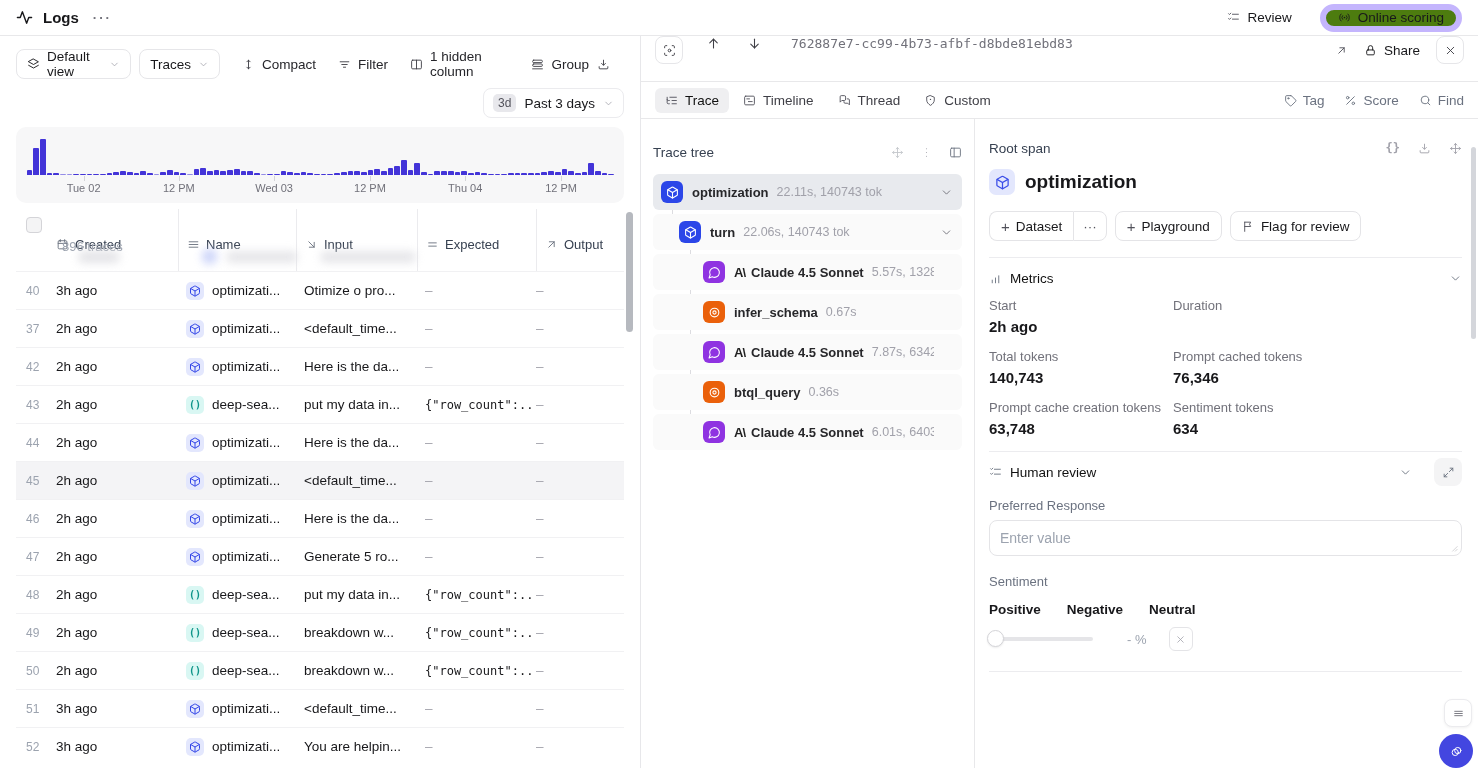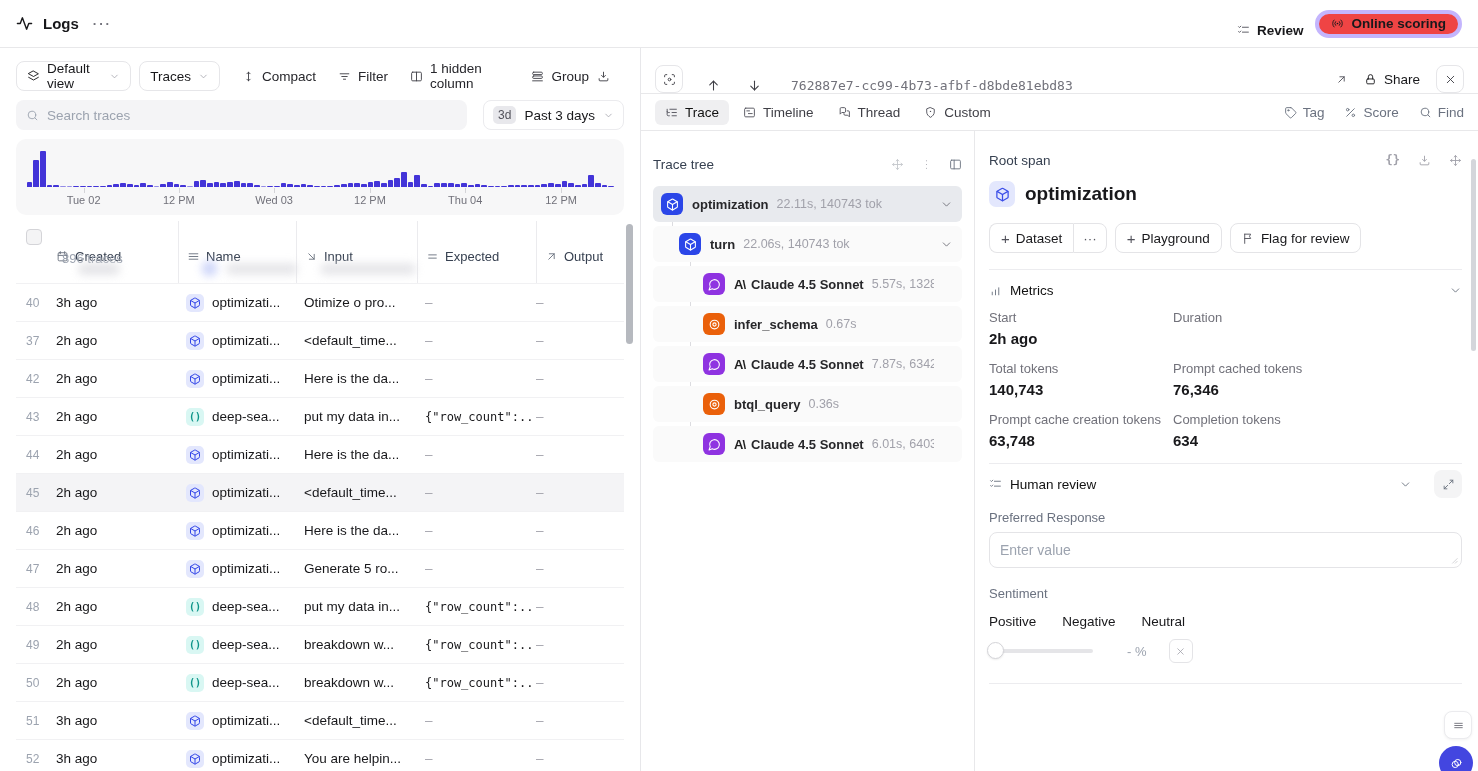--- a/index.html
+++ b/index.html
@@ -4,28 +4,28 @@
 <style>
   * { margin:0; padding:0; box-sizing:border-box; }
   html,body { width:1478px; height:771px; overflow:hidden; }
   body { font-family:"Liberation Sans", sans-serif; font-size:13px; color:#18181b; background:#fff; position:relative; }
   .mono { font-family:"DejaVu Sans Mono", monospace; }
   svg.i { width:15px; height:15px; stroke:currentColor; fill:none; stroke-width:1.7; stroke-linecap:round; stroke-linejoin:round; flex:none; }
   svg.i.sm { width:13px; height:13px; }
   svg.i.xs { width:11px; height:11px; }
 
   
-  .topbar { height:48px; border-bottom:1px solid #e8e8ea; display:flex; align-items:center; padding:0 16px; }
+  .topbar { height:36px; border-bottom:1px solid #e8e8ea; display:flex; align-items:center; padding:0 16px; }
   .logo { color:#18181b; margin-right:10px; display:flex; }
   .app-title { font-size:15px; font-weight:700; }
   .topbar-menu { color:#71717a; margin-left:14px; letter-spacing:2px; font-weight:700; cursor:pointer; }
-  .topbar-right { margin-left:auto; display:flex; align-items:flex-end; gap:12px;font-weight:bold; }
+  .topbar-right { margin-left:auto; display:flex; align-items:center; gap:28px; }
   .review-btn { display:flex; align-items:center; gap:7px; font-size:13.5px; color:#18181b; cursor:pointer; }
   .review-btn svg { color:#52525b; }
-  .pill-btn { display:flex; align-items:center; gap:7px; border:4px solid #c4b5fd; border-radius:16px; height:28px; padding:0 12px; font-size:13.5px; cursor:pointer; background:#ef4444; }
+  .pill-btn { display:flex; align-items:center; gap:7px; border:6px solid #c4b5fd; border-radius:16px; height:28px; padding:0 12px; font-size:13.5px; cursor:pointer; background:#4d7c0f; }
 
   .main { display:flex; height:732px; }
 
   
   .left { width:641px; border-right:1px solid #e7e7ea; position:relative; padding:0 16px; flex:none; }
   .toolbar { margin-top:13px; display:flex; align-items:center; gap:8px; }
   .tb-pill { height:30px; border:1px solid #e6e6e9; border-radius:8px; display:flex; align-items:center; gap:7px; padding:0 10px; font-size:13.5px; background:#fff; cursor:pointer; }
   .tb-pill .chev { color:#a1a1aa; }
   .tb-ghost { display:flex; align-items:center; gap:7px; font-size:13.5px; margin-left:14px; cursor:pointer; color:#26262b; }
   .tb-ghost svg { color:#3f3f46; }
@@ -67,21 +67,21 @@
   .nm,.c-input { white-space:nowrap; overflow:hidden; }
   .c-input { padding-left:8px; }
   .c-output { padding-left:8px; white-space:nowrap; overflow:hidden; }
   .c-output.mono { font-size:12px; }
   .dash { color:#a1a1aa; }
 
   .lscroll { position:absolute; right:7px; top:176px; width:7px; height:120px; background:#b6b9bf; border-radius:4px; }
 
   
   .right { flex:1; display:flex; flex-direction:column; position:relative; min-width:0; }
-  .dhead { height:46px; border-bottom:1px solid #e8e8ea; display:flex; align-items:flex-end; padding:0 14px; gap:20px; }
+  .dhead { height:46px; border-bottom:1px solid #e8e8ea; display:flex; align-items:flex-start; padding:0 14px; gap:20px; }
   .sq-btn { width:28px; height:28px; border:1px solid #e6e6e9; border-radius:8px; display:flex; align-items:center; justify-content:center; color:#3f3f46; background:#fff; cursor:pointer; flex:none; }
   .nav-arrow { color:#3f3f46; display:flex; cursor:pointer; padding:0 3px; }
   .trace-id { font-size:13px; color:#71717a; margin-left:6px; }
   .dhead-right { margin-left:auto; display:flex; align-items:center; gap:16px; }
   .share-btn { display:flex; align-items:center; gap:7px; font-size:13.5px; cursor:pointer; }
   .ext-icon { color:#52525b; display:flex; cursor:pointer; }
 
   .tabsrow { height:37px; border-bottom:1px solid #e8e8ea; display:flex; align-items:center; padding:0 14px; gap:4px; }
   .tab { display:flex; align-items:center; gap:7px; font-size:13.5px; color:#3f3f46; padding:5px 10px; border-radius:6px; cursor:pointer; }
   .tab svg { color:#52525b; }
@@ -138,21 +138,21 @@
   .mgrid { display:grid; grid-template-columns:184px 1fr; row-gap:14px; }
   .mlabel { color:#71717a; font-size:13px; }
   .mvalue { font-size:15px; font-weight:700; margin-top:5px; }
   .expand-btn { width:28px; height:28px; border-radius:8px; background:#f4f4f5; display:flex; align-items:center; justify-content:center; color:#18181b; cursor:pointer; margin-left:14px; }
   .fld-label { color:#6b7280; font-size:13px; margin-top:6px; }
   .ta-wrap { position:relative; margin-top:7px; }
   textarea.fld { width:100%; height:36px; border:1px solid #e4e4e7; border-radius:8px; resize:none; padding:9px 10px; font-size:14px; font-family:inherit; color:#18181b; outline:none; display:block; }
   textarea.fld::placeholder { color:#9ca3af; }
   .resize-h { position:absolute; right:3px; bottom:3px; color:#c7c7cc; }
   .sent-opts { margin-top:13px; display:flex; gap:26px; }
-  .sent-opt { font-weight:400; font-size:13.5px; cursor:pointer; }
+  .sent-opt { font-weight:700; font-size:13.5px; cursor:pointer; }
   .hg-row { margin-top:20px; display:flex; align-items:center; }
   .slider-row { margin-top:12px; display:flex; align-items:center; height:20px; }
   .slider { position:relative; width:104px; height:4px; background:#e5e5e8; border-radius:2px; }
   .knob { position:absolute; left:-2px; top:-7px; width:17px; height:17px; border-radius:50%; background:#fff; border:1px solid #d4d4d8; box-shadow:0 1px 2px rgba(0,0,0,.08); cursor:pointer; }
   .slider-val { color:#9ca3af; font-size:13px; margin-left:34px; }
   .clear-btn { margin-left:22px; width:24px; height:24px; border:1px solid #e4e4e7; border-radius:6px; background:#fff; color:#a1a1aa; display:flex; align-items:center; justify-content:center; cursor:pointer; }
   .burger-btn { position:absolute; right:6px; bottom:41px; width:28px; height:28px; background:#fff; border:1px solid #ebebee; border-radius:8px; box-shadow:0 1px 3px rgba(0,0,0,.06); display:flex; align-items:center; justify-content:center; color:#71717a; cursor:pointer; z-index:5; }
   .fab { position:absolute; right:5px; bottom:0; width:34px; height:34px; border-radius:50%; background:#4346e0; display:flex; align-items:center; justify-content:center; color:#fff; cursor:pointer; z-index:5; }
   .rscroll { position:absolute; right:2px; top:111px; width:5px; height:192px; background:#d4d6db; border-radius:3px; }
 </style>
@@ -244,27 +244,20 @@
       <div class="tb-dl">
         <svg class="i sm" viewBox="0 0 24 24">
             <path d="M12 4v9"></path>
             <path d="m8.5 10 3.5 3.5L15.5 10"></path>
             <path d="M4 16v2.5A1.5 1.5 0 0 0 5.5 20h13a1.5 1.5 0 0 0 1.5-1.5V16"></path>
           </svg>
       </div>
     </div>
 
     <div class="search-row">
-      <div class="search-box">
-        <svg class="i sm" viewBox="0 0 24 24">
-            <circle cx="11" cy="11" r="7"></circle>
-            <path d="m20 20-3.5-3.5"></path>
-          </svg>
-        <input type="text" placeholder="Search traces" style="">
-      </div>
       <div class="range-ctl">
         <span class="range-badge">3d</span>
         <span class="range-label">Past 3 days</span>
         <svg class="i xs" viewBox="0 0 24 24" style="color:#a1a1aa">
             <path d="m6 9 6 6 6-6"></path>
           </svg>
       </div>
     </div>
 
     <div class="hist">
@@ -1005,21 +998,21 @@
     <div class="mlabel">Prompt cached tokens</div>
     <div class="mvalue">76,346</div>
   </div>
 
   <div>
     <div class="mlabel">Prompt cache creation tokens</div>
     <div class="mvalue">63,748</div>
   </div>
 
   <div>
-    <div class="mlabel">Completion tokens</div>
+    <div class="mlabel">Sentiment tokens</div>
     <div class="mvalue">634</div>
   </div>
 
 </div>
 
         <hr class="div" style="margin-top:14px">
 
         <div class="sec-head">
           <svg class="i sm" viewBox="0 0 24 24">
               <path d="m3 5 1.5 1.5L7 4"></path>

